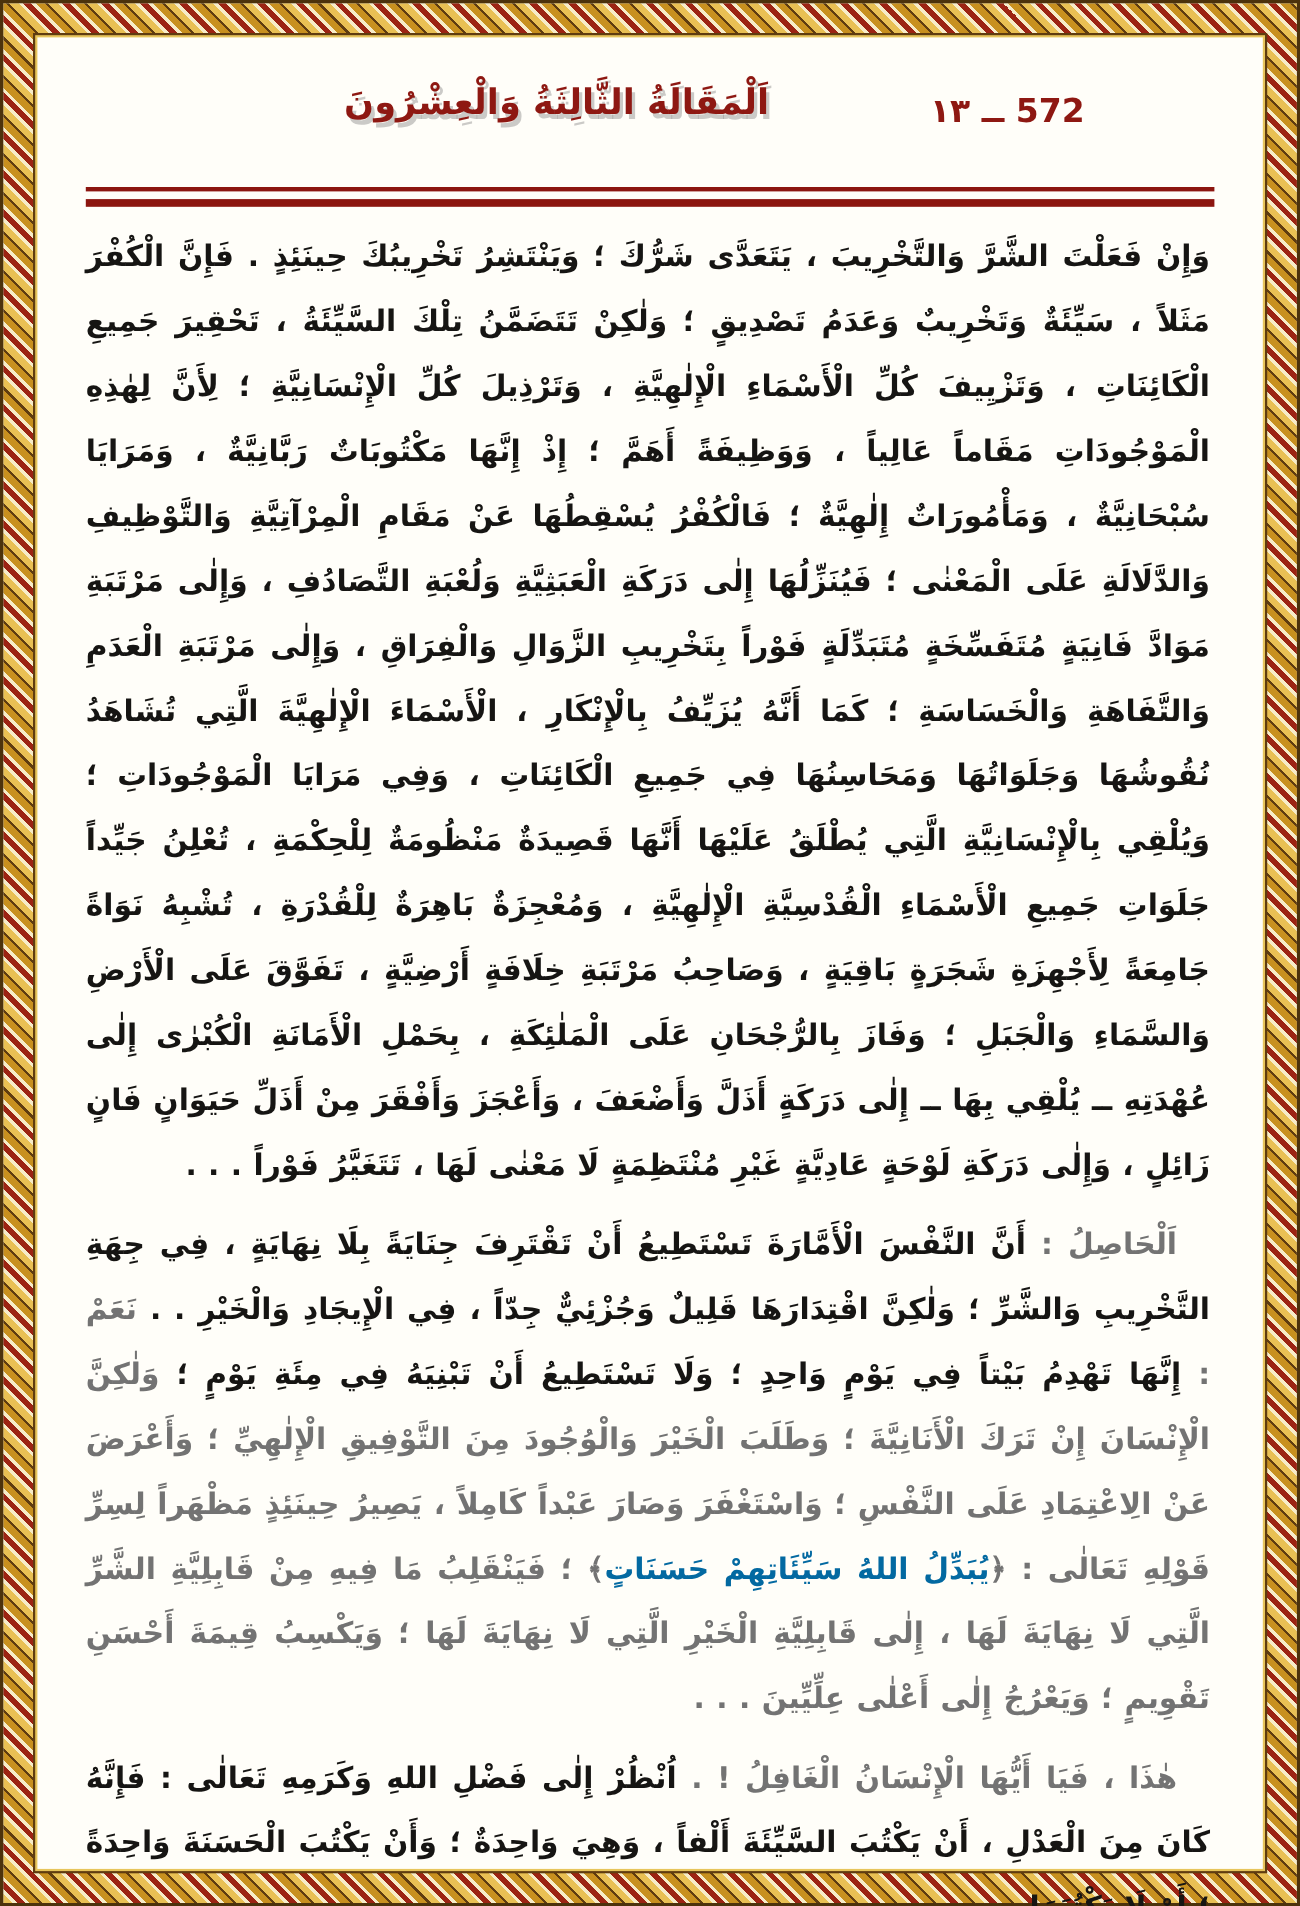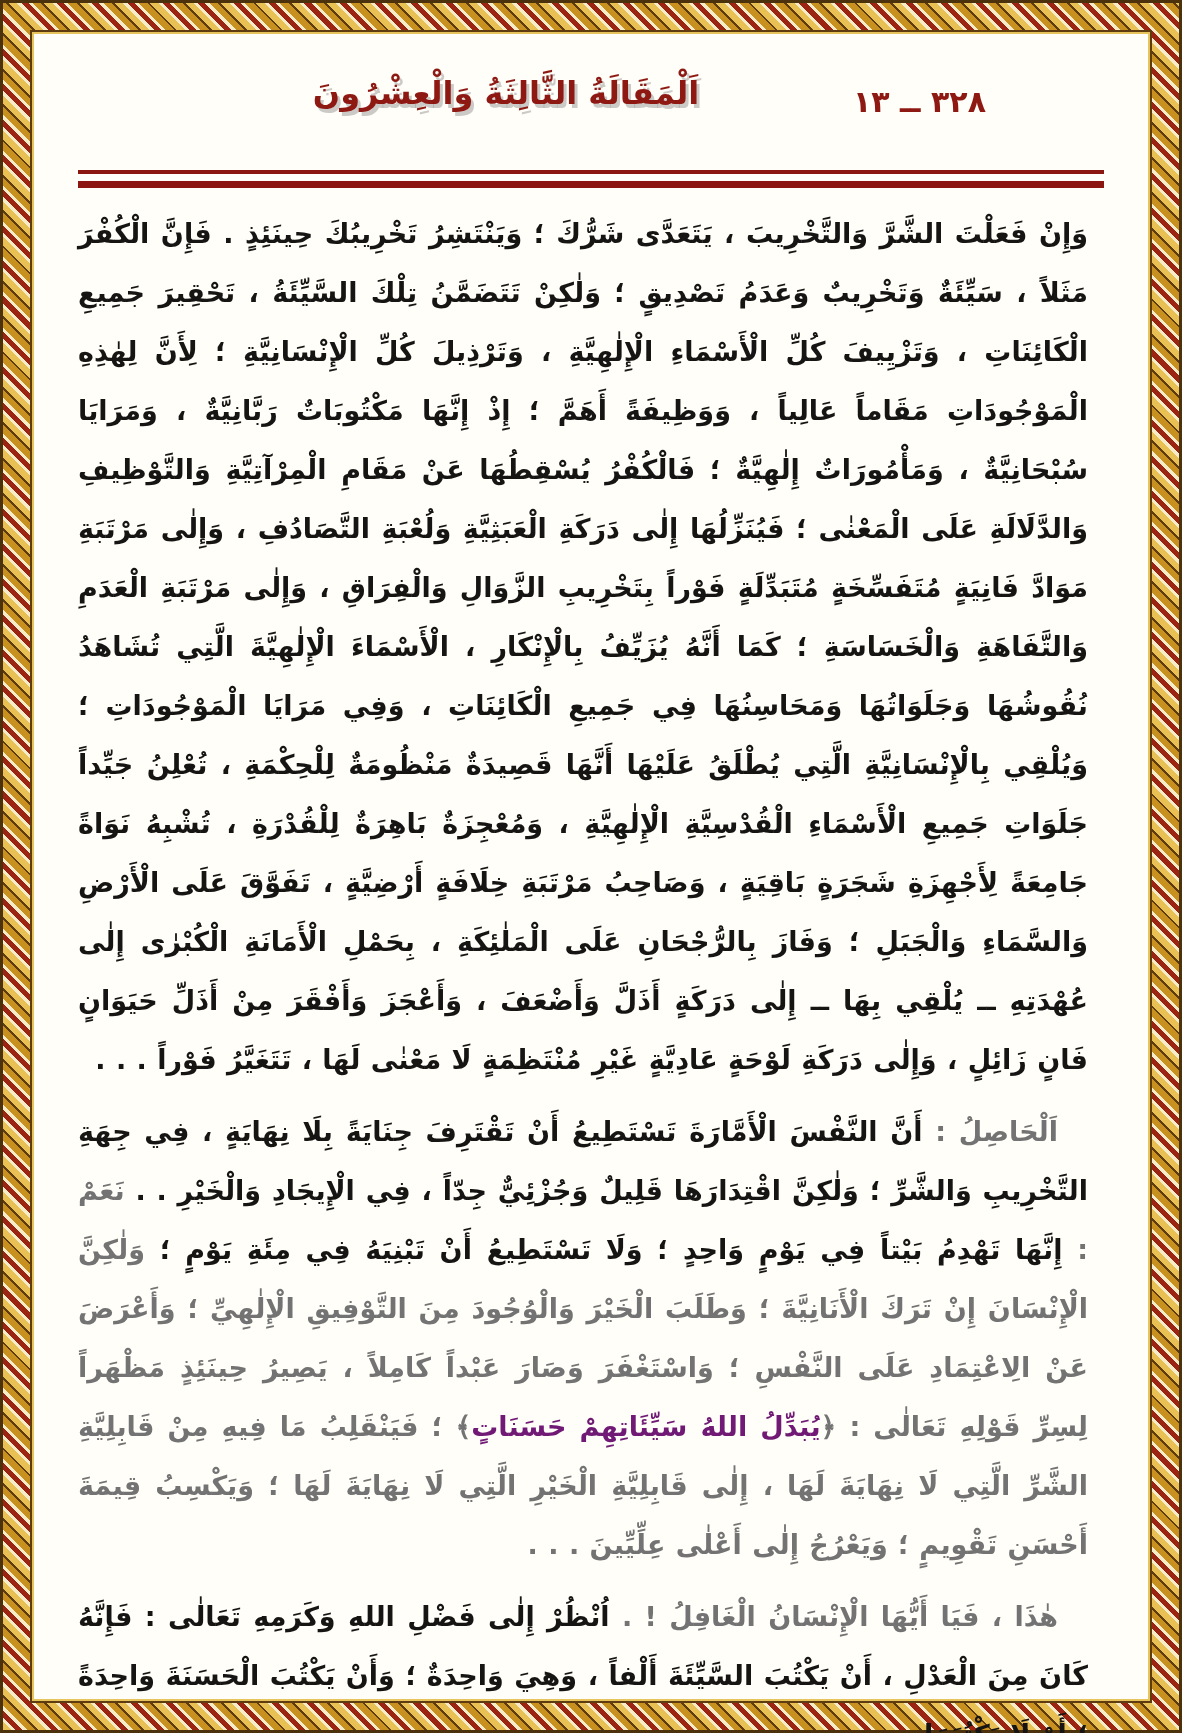--- a/index.html
+++ b/index.html
@@ -45,34 +45,34 @@
   .double-rule{
     margin-top:14px;height:7px;
     border-top:4px solid #8c1610;
     border-bottom:7px solid #8c1610;
   }
   .body-text{
     margin-top:16px;
     font-size:27px;font-weight:700;line-height:59px;
     color:#161513;text-align:justify;word-spacing:1px;
   }
-  .para{margin:0 16px 13px 0;}
+  .para{margin:0 4px 13px 0;}
   .para.indent{text-indent:30px;}
   .seg-black{color:#161513;}
   .seg-red{color:#737373;}
-  .seg-blue{color:#701a75;}
+  .seg-blue{color:#0369a1;}
 </style>
 </head>
 <body>
 
 <div class="screen">
   <div class="frame"></div>
   <div class="page">
     <div class="header">
-      <div class="page-number">٣٢٨ ــ ١٣</div>
+      <div class="page-number">572 ــ ١٣</div>
       <div class="page-title">
         <span>اَلْمَقَالَةُ الثَّالِثَةُ وَالْعِشْرُونَ</span>
       </div>
     </div>
     <div class="double-rule"></div>
     <div class="body-text">
         <p class="para"><span class="seg-black">وَإِنْ فَعَلْتَ الشَّرَّ وَالتَّخْرِيبَ ، يَتَعَدَّى شَرُّكَ ؛ وَيَنْتَشِرُ تَخْرِيبُكَ حِينَئِذٍ . فَإِنَّ الْكُفْرَ مَثَلاً ، سَيِّئَةٌ وَتَخْرِيبٌ وَعَدَمُ تَصْدِيقٍ ؛ وَلٰكِنْ تَتَضَمَّنُ تِلْكَ السَّيِّئَةُ ، تَحْقِيرَ جَمِيعِ الْكَائِنَاتِ ، وَتَزْيِيفَ كُلِّ الْأَسْمَاءِ الْإِلٰهِيَّةِ ، وَتَرْذِيلَ كُلِّ الْإِنْسَانِيَّةِ ؛ لِأَنَّ لِهٰذِهِ الْمَوْجُودَاتِ مَقَاماً عَالِياً ، وَوَظِيفَةً أَهَمَّ ؛ إِذْ إِنَّهَا مَكْتُوبَاتٌ رَبَّانِيَّةٌ ، وَمَرَايَا سُبْحَانِيَّةٌ ، وَمَأْمُورَاتٌ إِلٰهِيَّةٌ ؛ فَالْكُفْرُ يُسْقِطُهَا عَنْ مَقَامِ الْمِرْآتِيَّةِ وَالتَّوْظِيفِ وَالدَّلَالَةِ عَلَى الْمَعْنٰى ؛ فَيُنَزِّلُهَا إِلٰى دَرَكَةِ الْعَبَثِيَّةِ وَلُعْبَةِ التَّصَادُفِ ، وَإِلٰى مَرْتَبَةِ مَوَادَّ فَانِيَةٍ مُتَفَسِّخَةٍ مُتَبَدِّلَةٍ فَوْراً بِتَخْرِيبِ الزَّوَالِ وَالْفِرَاقِ ، وَإِلٰى مَرْتَبَةِ الْعَدَمِ وَالتَّفَاهَةِ وَالْخَسَاسَةِ ؛ كَمَا أَنَّهُ يُزَيِّفُ بِالْإِنْكَارِ ، الْأَسْمَاءَ الْإِلٰهِيَّةَ الَّتِي تُشَاهَدُ نُقُوشُهَا وَجَلَوَاتُهَا وَمَحَاسِنُهَا فِي جَمِيعِ الْكَائِنَاتِ ، وَفِي مَرَايَا الْمَوْجُودَاتِ ؛ وَيُلْقِي بِالْإِنْسَانِيَّةِ الَّتِي يُطْلَقُ عَلَيْهَا أَنَّهَا قَصِيدَةٌ مَنْظُومَةٌ لِلْحِكْمَةِ ، تُعْلِنُ جَيِّداً جَلَوَاتِ جَمِيعِ الْأَسْمَاءِ الْقُدْسِيَّةِ الْإِلٰهِيَّةِ ، وَمُعْجِزَةٌ بَاهِرَةٌ لِلْقُدْرَةِ ، تُشْبِهُ نَوَاةً جَامِعَةً لِأَجْهِزَةِ شَجَرَةٍ بَاقِيَةٍ ، وَصَاحِبُ مَرْتَبَةِ خِلَافَةٍ أَرْضِيَّةٍ ، تَفَوَّقَ عَلَى الْأَرْضِ وَالسَّمَاءِ وَالْجَبَلِ ؛ وَفَازَ بِالرُّجْحَانِ عَلَى الْمَلٰئِكَةِ ، بِحَمْلِ الْأَمَانَةِ الْكُبْرٰى إِلٰى عُهْدَتِهِ ــ يُلْقِي بِهَا ــ إِلٰى دَرَكَةٍ أَذَلَّ وَأَضْعَفَ ، وَأَعْجَزَ وَأَفْقَرَ مِنْ أَذَلِّ حَيَوَانٍ فَانٍ زَائِلٍ ، وَإِلٰى دَرَكَةِ لَوْحَةٍ عَادِيَّةٍ غَيْرِ مُنْتَظِمَةٍ لَا مَعْنٰى لَهَا ، تَتَغَيَّرُ فَوْراً . . .</span></p>
         <p class="para indent"><span class="seg-red">اَلْحَاصِلُ : </span><span class="seg-black">أَنَّ النَّفْسَ الْأَمَّارَةَ تَسْتَطِيعُ أَنْ تَقْتَرِفَ جِنَايَةً بِلَا نِهَايَةٍ ، فِي جِهَةِ التَّخْرِيبِ وَالشَّرِّ ؛ وَلٰكِنَّ اقْتِدَارَهَا قَلِيلٌ وَجُزْئِيٌّ جِدّاً ، فِي الْإِيجَادِ وَالْخَيْرِ . . </span><span class="seg-red">نَعَمْ : </span><span class="seg-black">إِنَّهَا تَهْدِمُ بَيْتاً فِي يَوْمٍ وَاحِدٍ ؛ وَلَا تَسْتَطِيعُ أَنْ تَبْنِيَهُ فِي مِئَةِ يَوْمٍ ؛ </span><span class="seg-red">وَلٰكِنَّ الْإِنْسَانَ إِنْ تَرَكَ الْأَنَانِيَّةَ ؛ وَطَلَبَ الْخَيْرَ وَالْوُجُودَ مِنَ التَّوْفِيقِ الْإِلٰهِيِّ ؛ وَأَعْرَضَ عَنْ الِاعْتِمَادِ عَلَى النَّفْسِ ؛ وَاسْتَغْفَرَ وَصَارَ عَبْداً كَامِلاً ، يَصِيرُ حِينَئِذٍ مَظْهَراً لِسِرِّ قَوْلِهِ تَعَالٰى : </span><span class="seg-red">﴿</span><span class="seg-blue">يُبَدِّلُ اللهُ سَيِّئَاتِهِمْ حَسَنَاتٍ</span><span class="seg-red">﴾</span><span class="seg-red"> ؛ فَيَنْقَلِبُ مَا فِيهِ مِنْ قَابِلِيَّةِ الشَّرِّ الَّتِي لَا نِهَايَةَ لَهَا ، إِلٰى قَابِلِيَّةِ الْخَيْرِ الَّتِي لَا نِهَايَةَ لَهَا ؛ وَيَكْسِبُ قِيمَةَ أَحْسَنِ تَقْوِيمٍ ؛ وَيَعْرُجُ إِلٰى أَعْلٰى عِلِّيِّينَ . . .</span></p>
         <p class="para indent"><span class="seg-red">هٰذَا ، فَيَا أَيُّهَا الْإِنْسَانُ الْغَافِلُ ! . </span><span class="seg-black">اُنْظُرْ إِلٰى فَضْلِ اللهِ وَكَرَمِهِ تَعَالٰى : فَإِنَّهُ كَانَ مِنَ الْعَدْلِ ، أَنْ يَكْتُبَ السَّيِّئَةَ أَلْفاً ، وَهِيَ وَاحِدَةٌ ؛ وَأَنْ يَكْتُبَ الْحَسَنَةَ وَاحِدَةً ؛ أَوْ لَا يَكْتُبَهَا</span></p>
       </div>

